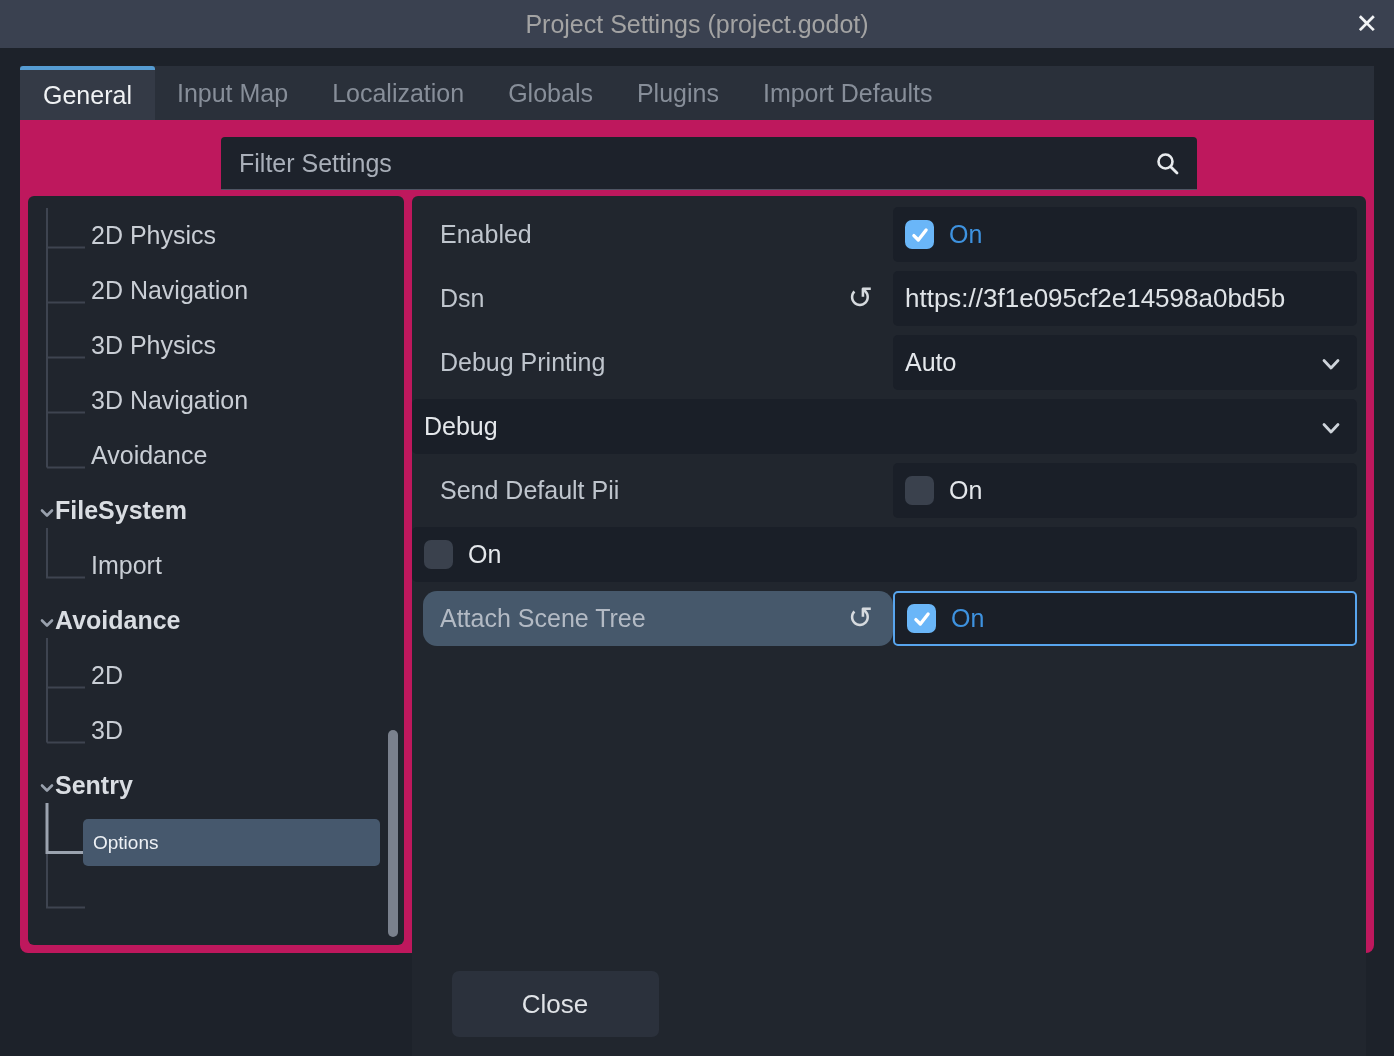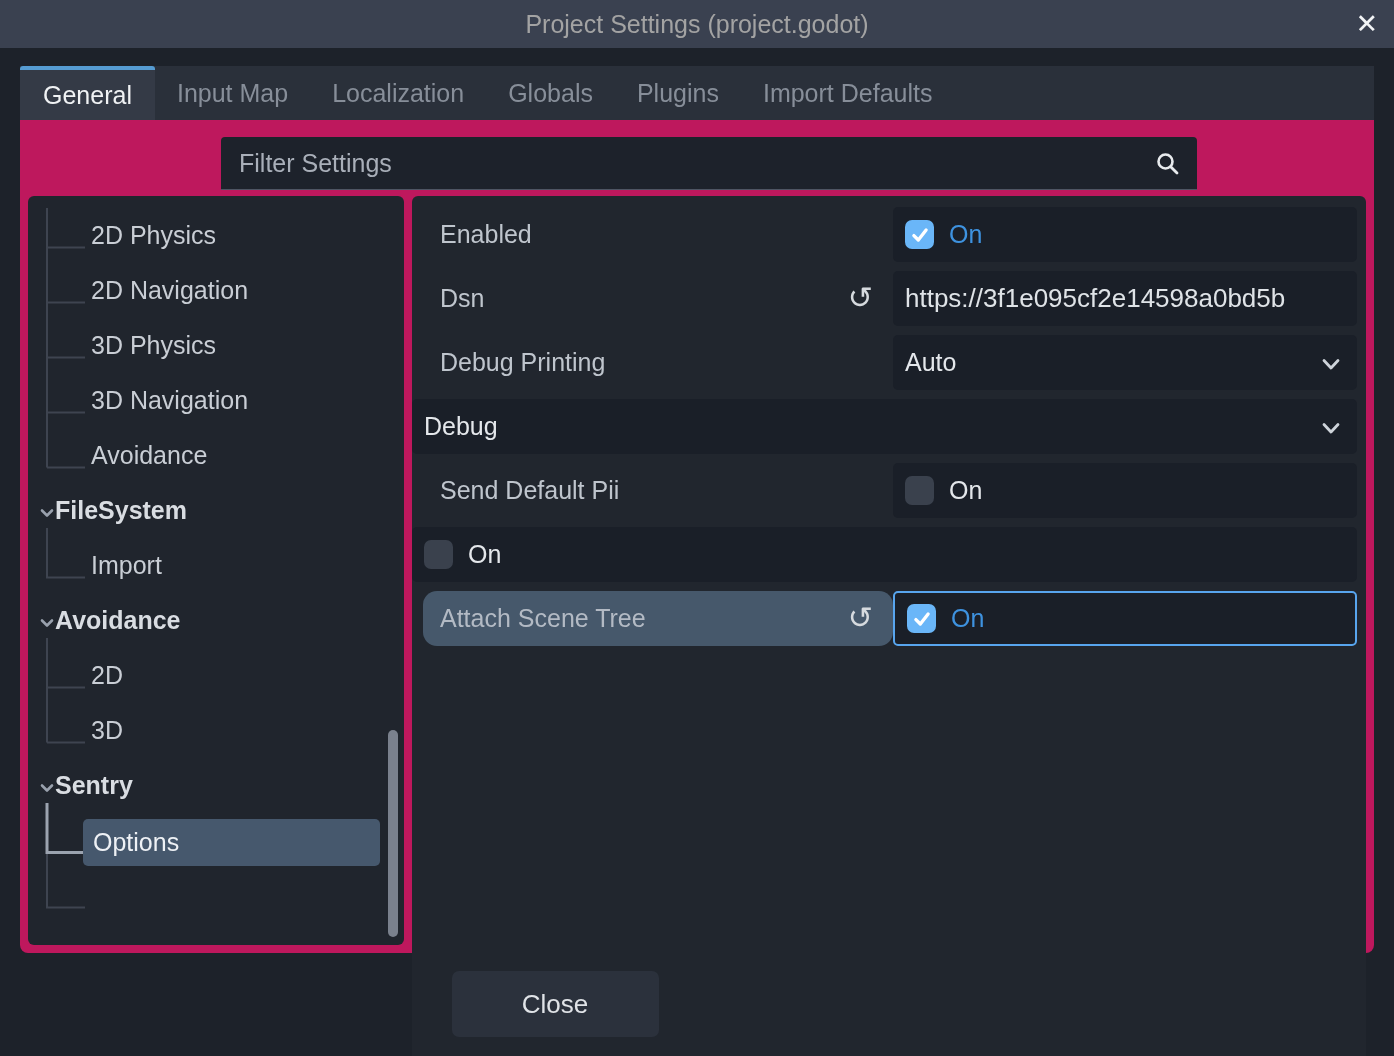--- a/index.html
+++ b/index.html
@@ -45,21 +45,21 @@
   
   .tree { position:absolute; left:8px; top:130px; width:376px; height:749px;
           background:#20252d; border-radius:6px; padding-top:12px; overflow:hidden; }
   .guides { position:absolute; left:0; top:12px; pointer-events:none; }
   .t-row { position:relative; height:55px; display:flex; align-items:center; }
   .t-child { padding-left:63px; color:#c9ced5; font-size:25px; }
   .t-sec { padding-left:11px; display:flex; align-items:center; gap:0;
            color:#d9dde2; font-size:25px; font-weight:bold; }
   .t-sel { margin-left:55px; margin-top:4px; width:297px; height:47px; background:#46586d;
            border-radius:5px; display:flex; align-items:center; padding-left:10px;
-           color:#eef1f5; font-size:25px; }
+           color:#eef1f5; font-size:19px; }
   .vscroll { position:absolute; right:6px; top:534px; width:10px; height:207px;
              background:#7a818d; border-radius:5px; }
 
   
   .inspector { position:absolute; left:392px; top:130px; width:954px; height:889px;
                background:#21262e; border-radius:6px; padding-top:11px; overflow:hidden; }
   .p-row { display:flex; height:55px; margin-bottom:9px; }
   .p-label { width:481px; position:relative; display:flex; align-items:center;
              padding-left:28px; color:#bfc5cd; font-size:25px; }
   .p-row.hl .p-label { background:#46586b; border-radius:14px; margin-left:11px; width:470px;

